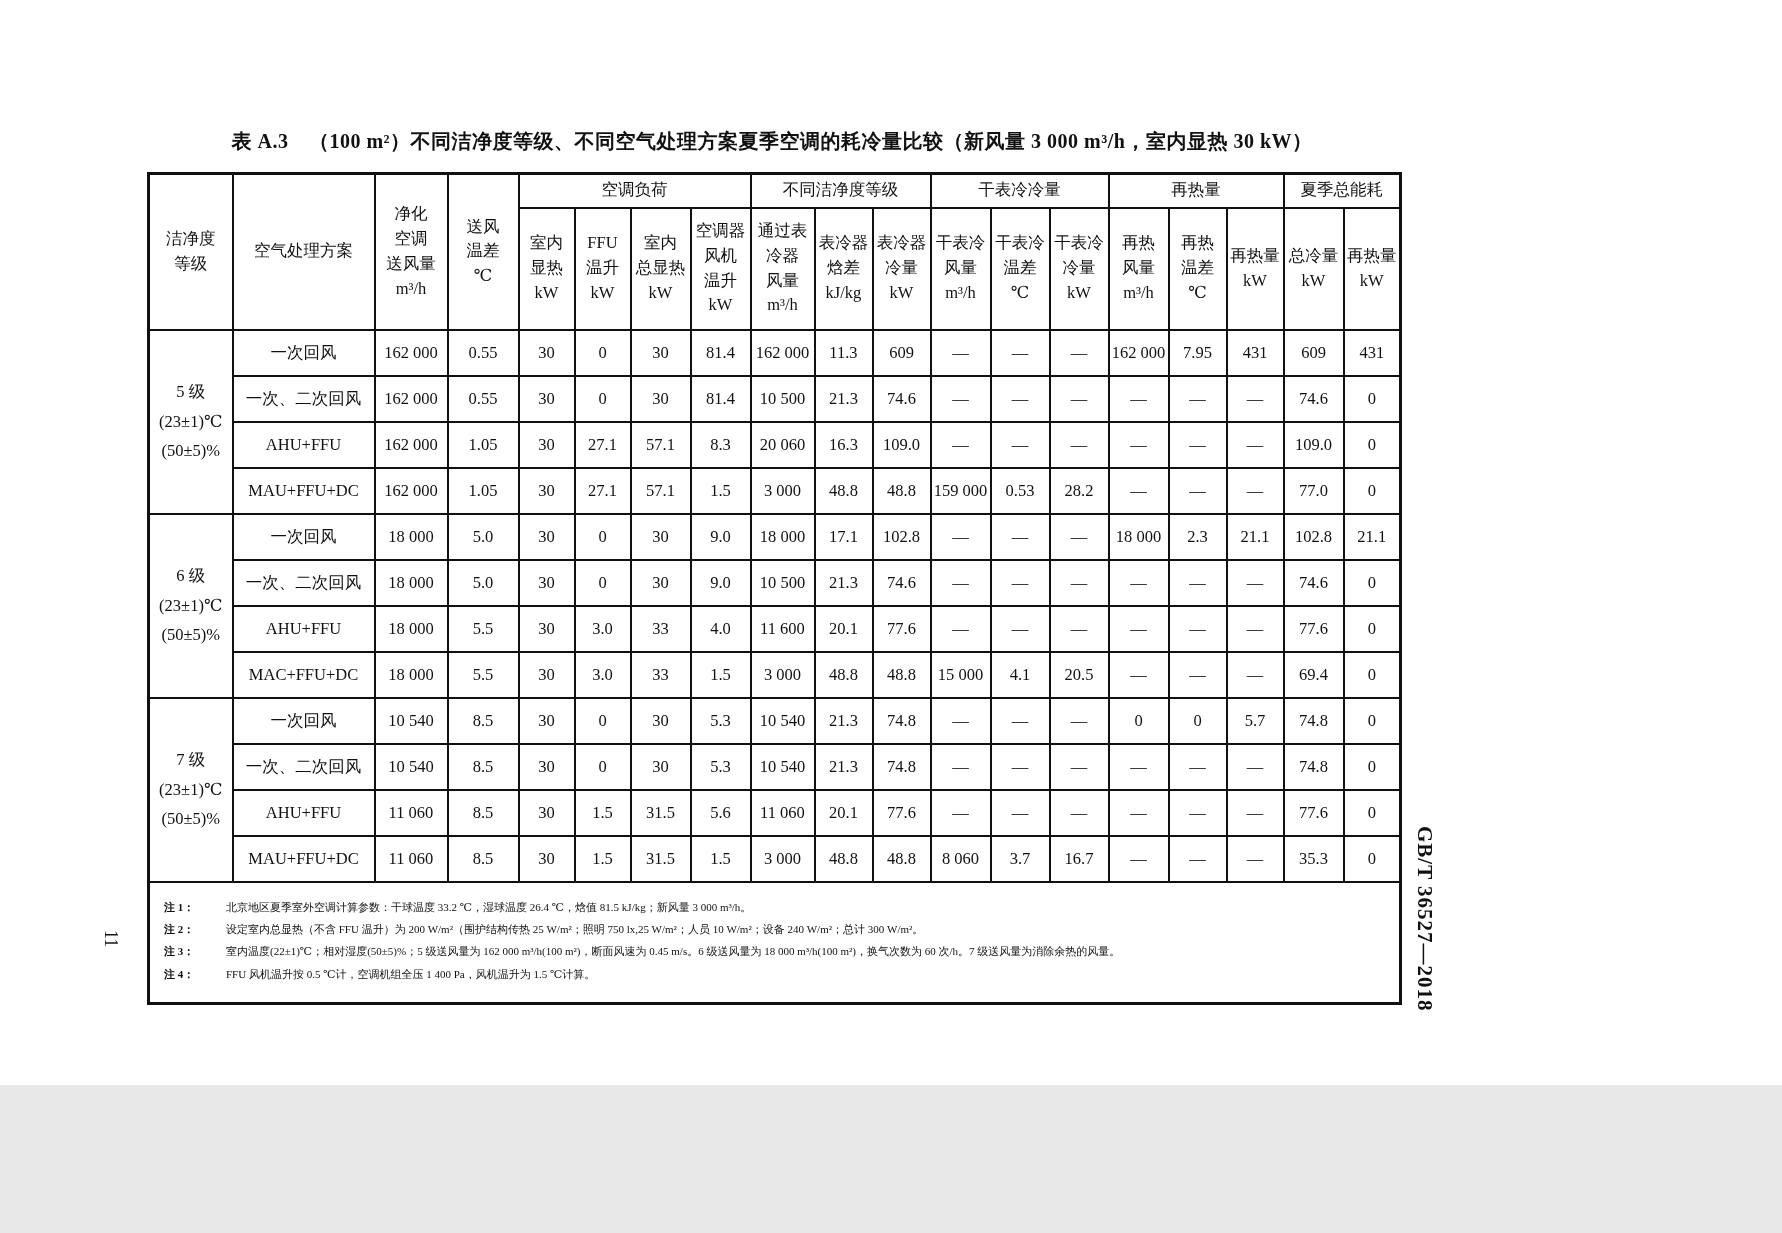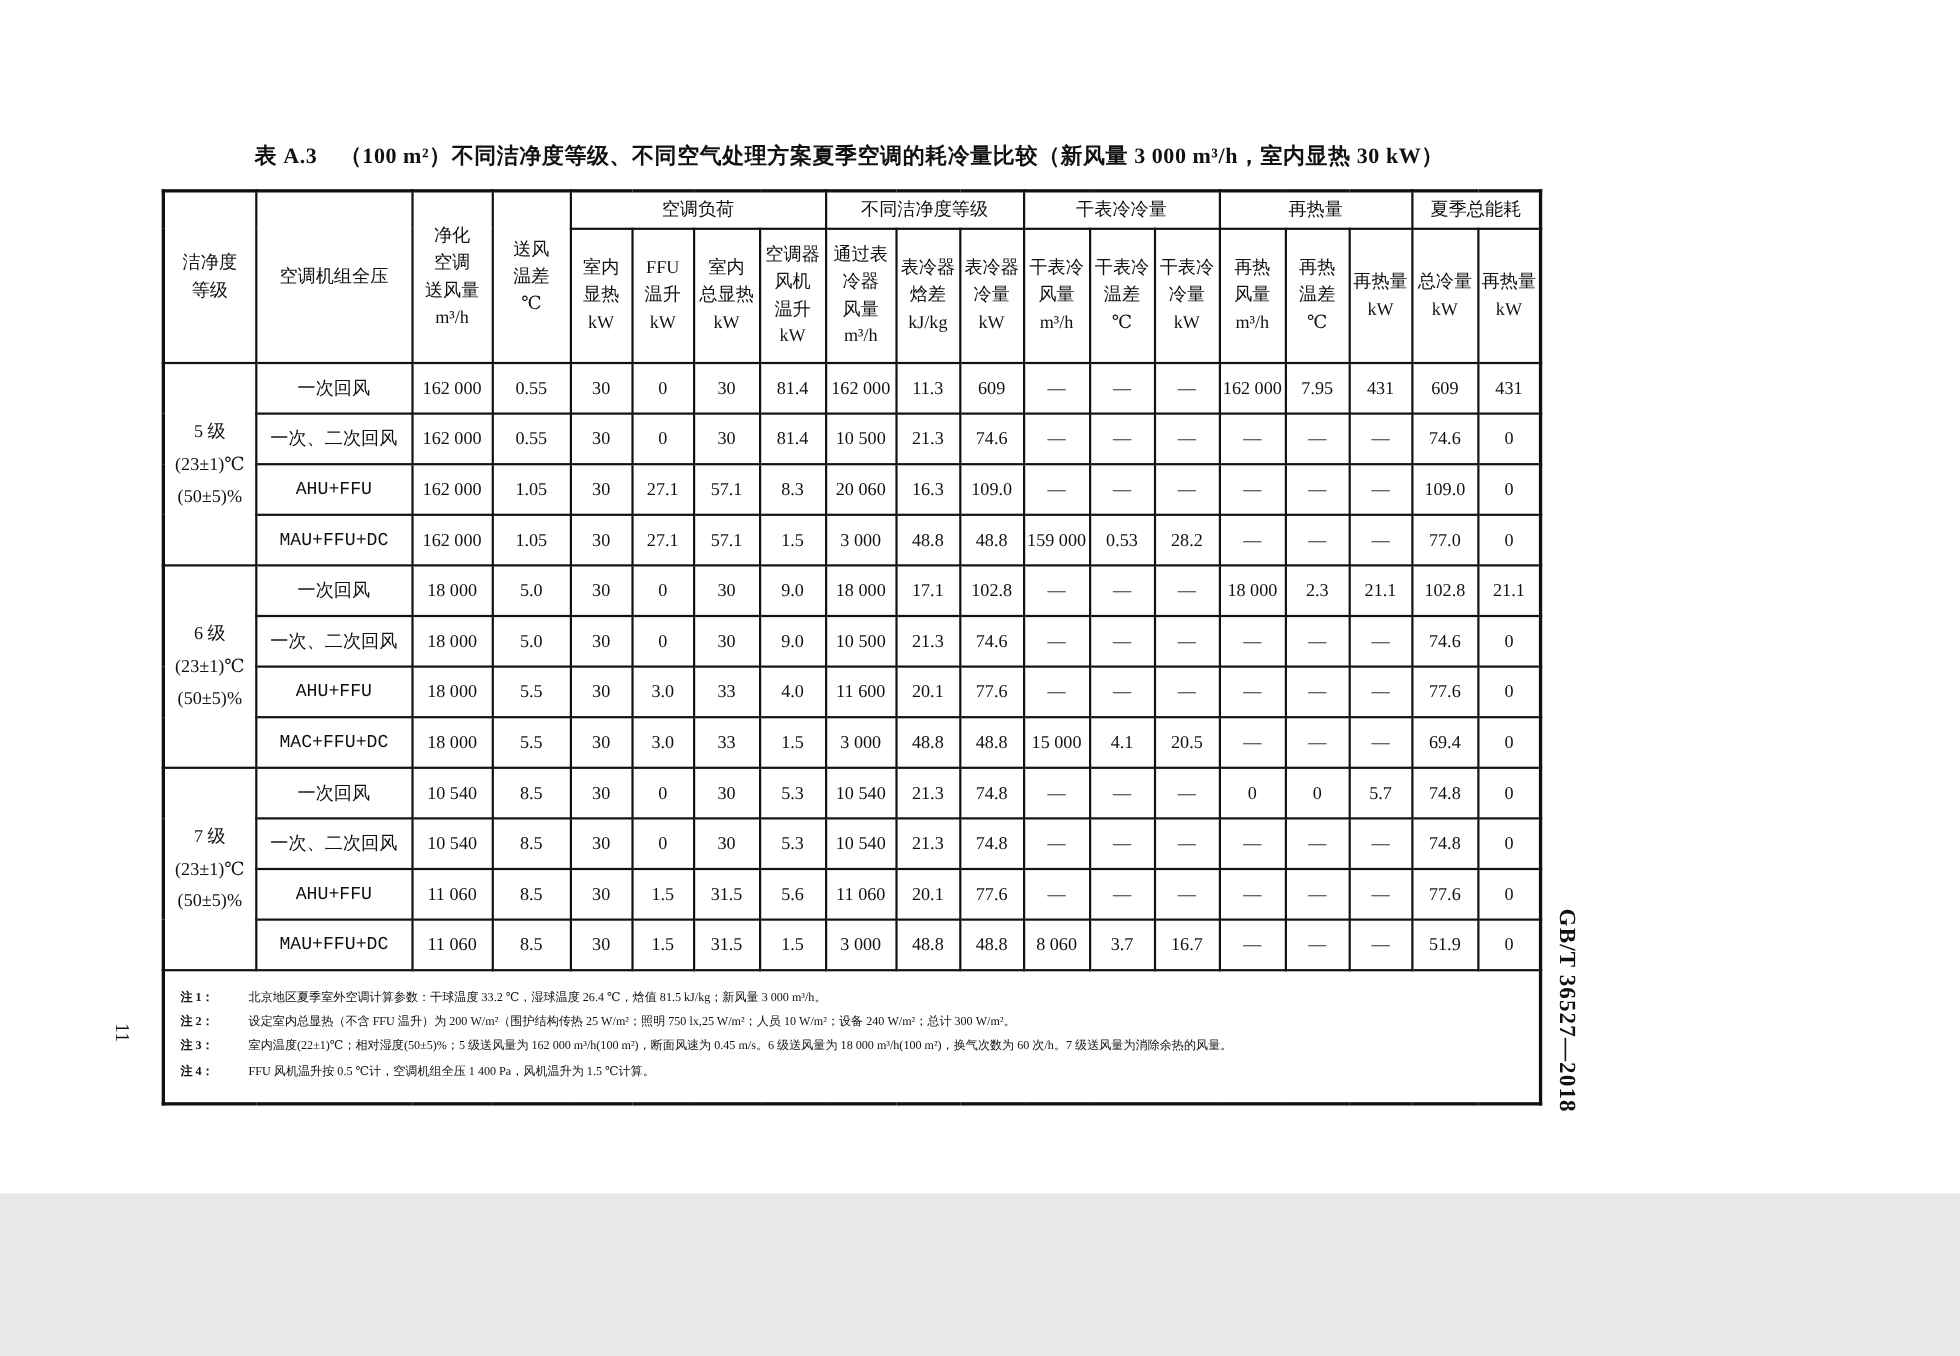--- a/index.html
+++ b/index.html
@@ -27,21 +27,21 @@
     font-weight:normal;
     font-size:16.5px;
     padding:1px 2px;
     overflow:hidden;
   }
   thead tr.group-row{height:34px;}
   thead tr.sub-row th{height:118px;}
   thead th{white-space:pre-line;line-height:1.5;}
   tbody tr{height:46px;}
   td.group-label{white-space:pre-line;line-height:1.8;font-size:17px;margin-left:40px;}
-  td.scheme-cell{font-size:17px;font-family:Liberation Mono, monospace;}
+  td.scheme-cell{font-size:17px;}
   td.num{font-size:16px;}
   tr.notes-row td{
     text-align:left;vertical-align:top;
     padding:14px 18px 16px 14px;
     border:2px solid #111;
   }
   .note{
     position:relative;
     padding-left:62px;
     font-size:11px;
@@ -91,21 +91,21 @@
       <col style="width:60px">
         <col style="width:58px">
         <col style="width:57px">
       <col style="width:60px">
         <col style="width:57px">
     </colgroup>
     <thead>
       <tr class="group-row">
         <th rowspan="2">洁净度
 等级</th>
-        <th rowspan="2">空调机组全压</th>
+        <th rowspan="2">空气处理方案</th>
         <th rowspan="2">净化
 空调
 送风量
 m³/h</th>
         <th rowspan="2">送风
 温差
 ℃</th>
         <th colspan="4">空调负荷</th>
         <th colspan="3">不同洁净度等级</th>
         <th colspan="3">干表冷冷量</th>
@@ -399,21 +399,21 @@
           <td class="num">1.5</td>
           <td class="num">3 000</td>
           <td class="num">48.8</td>
           <td class="num">48.8</td>
           <td class="num">8 060</td>
           <td class="num">3.7</td>
           <td class="num">16.7</td>
           <td class="num">—</td>
           <td class="num">—</td>
           <td class="num">—</td>
-          <td class="num">51.9</td>
+          <td class="num">35.3</td>
           <td class="num">0</td>
         </tr>
       </tbody>
     <tbody>
       <tr class="notes-row">
         <td colspan="19">
           <div id="notes-container">
               <div class="note"><span class="note-label">注 1：</span><span>北京地区夏季室外空调计算参数：干球温度 33.2 ℃，湿球温度 26.4 ℃，焓值 81.5 kJ/kg；新风量 3 000 m³/h。</span></div>
               <div class="note"><span class="note-label">注 2：</span><span>设定室内总显热（不含 FFU 温升）为 200 W/m²（围护结构传热 25 W/m²；照明 750 lx,25 W/m²；人员 10 W/m²；设备 240 W/m²；总计 300 W/m²。</span></div>
               <div class="note"><span class="note-label">注 3：</span><span>室内温度(22±1)℃；相对湿度(50±5)%；5 级送风量为 162 000 m³/h(100 m²)，断面风速为 0.45 m/s。6 级送风量为 18 000 m³/h(100 m²)，换气次数为 60 次/h。7 级送风量为消除余热的风量。</span></div>

